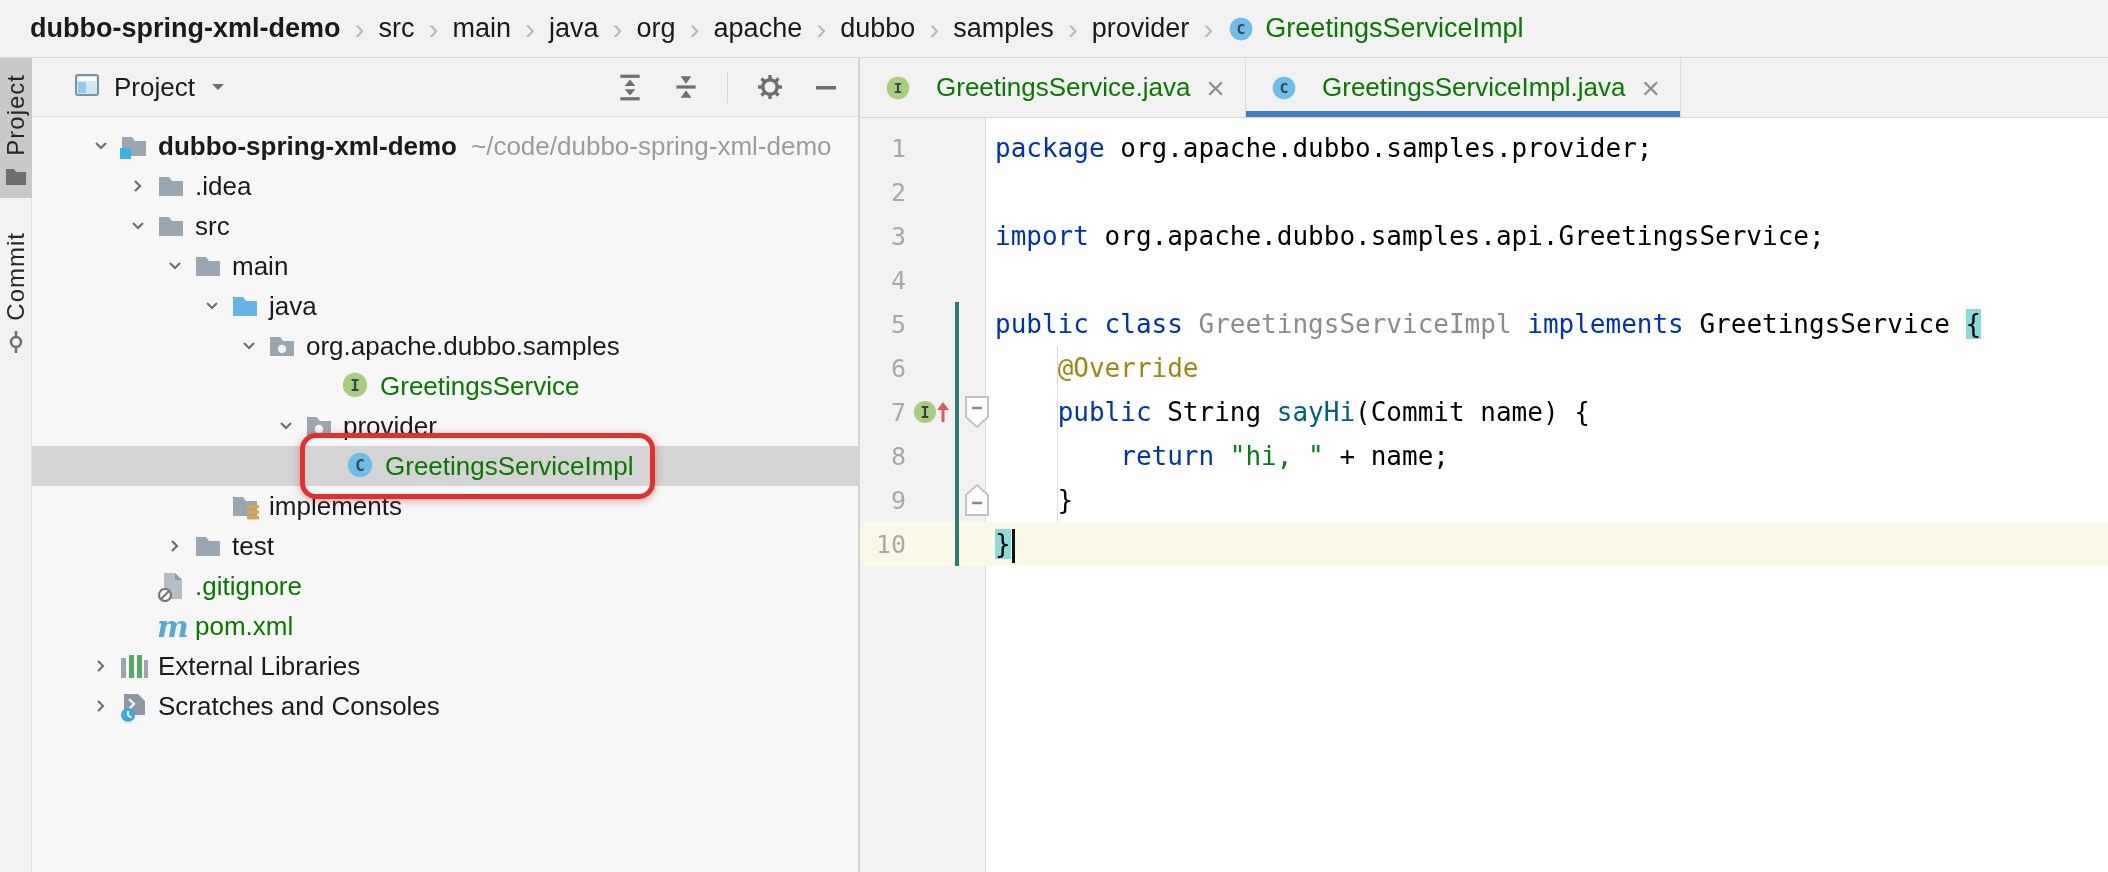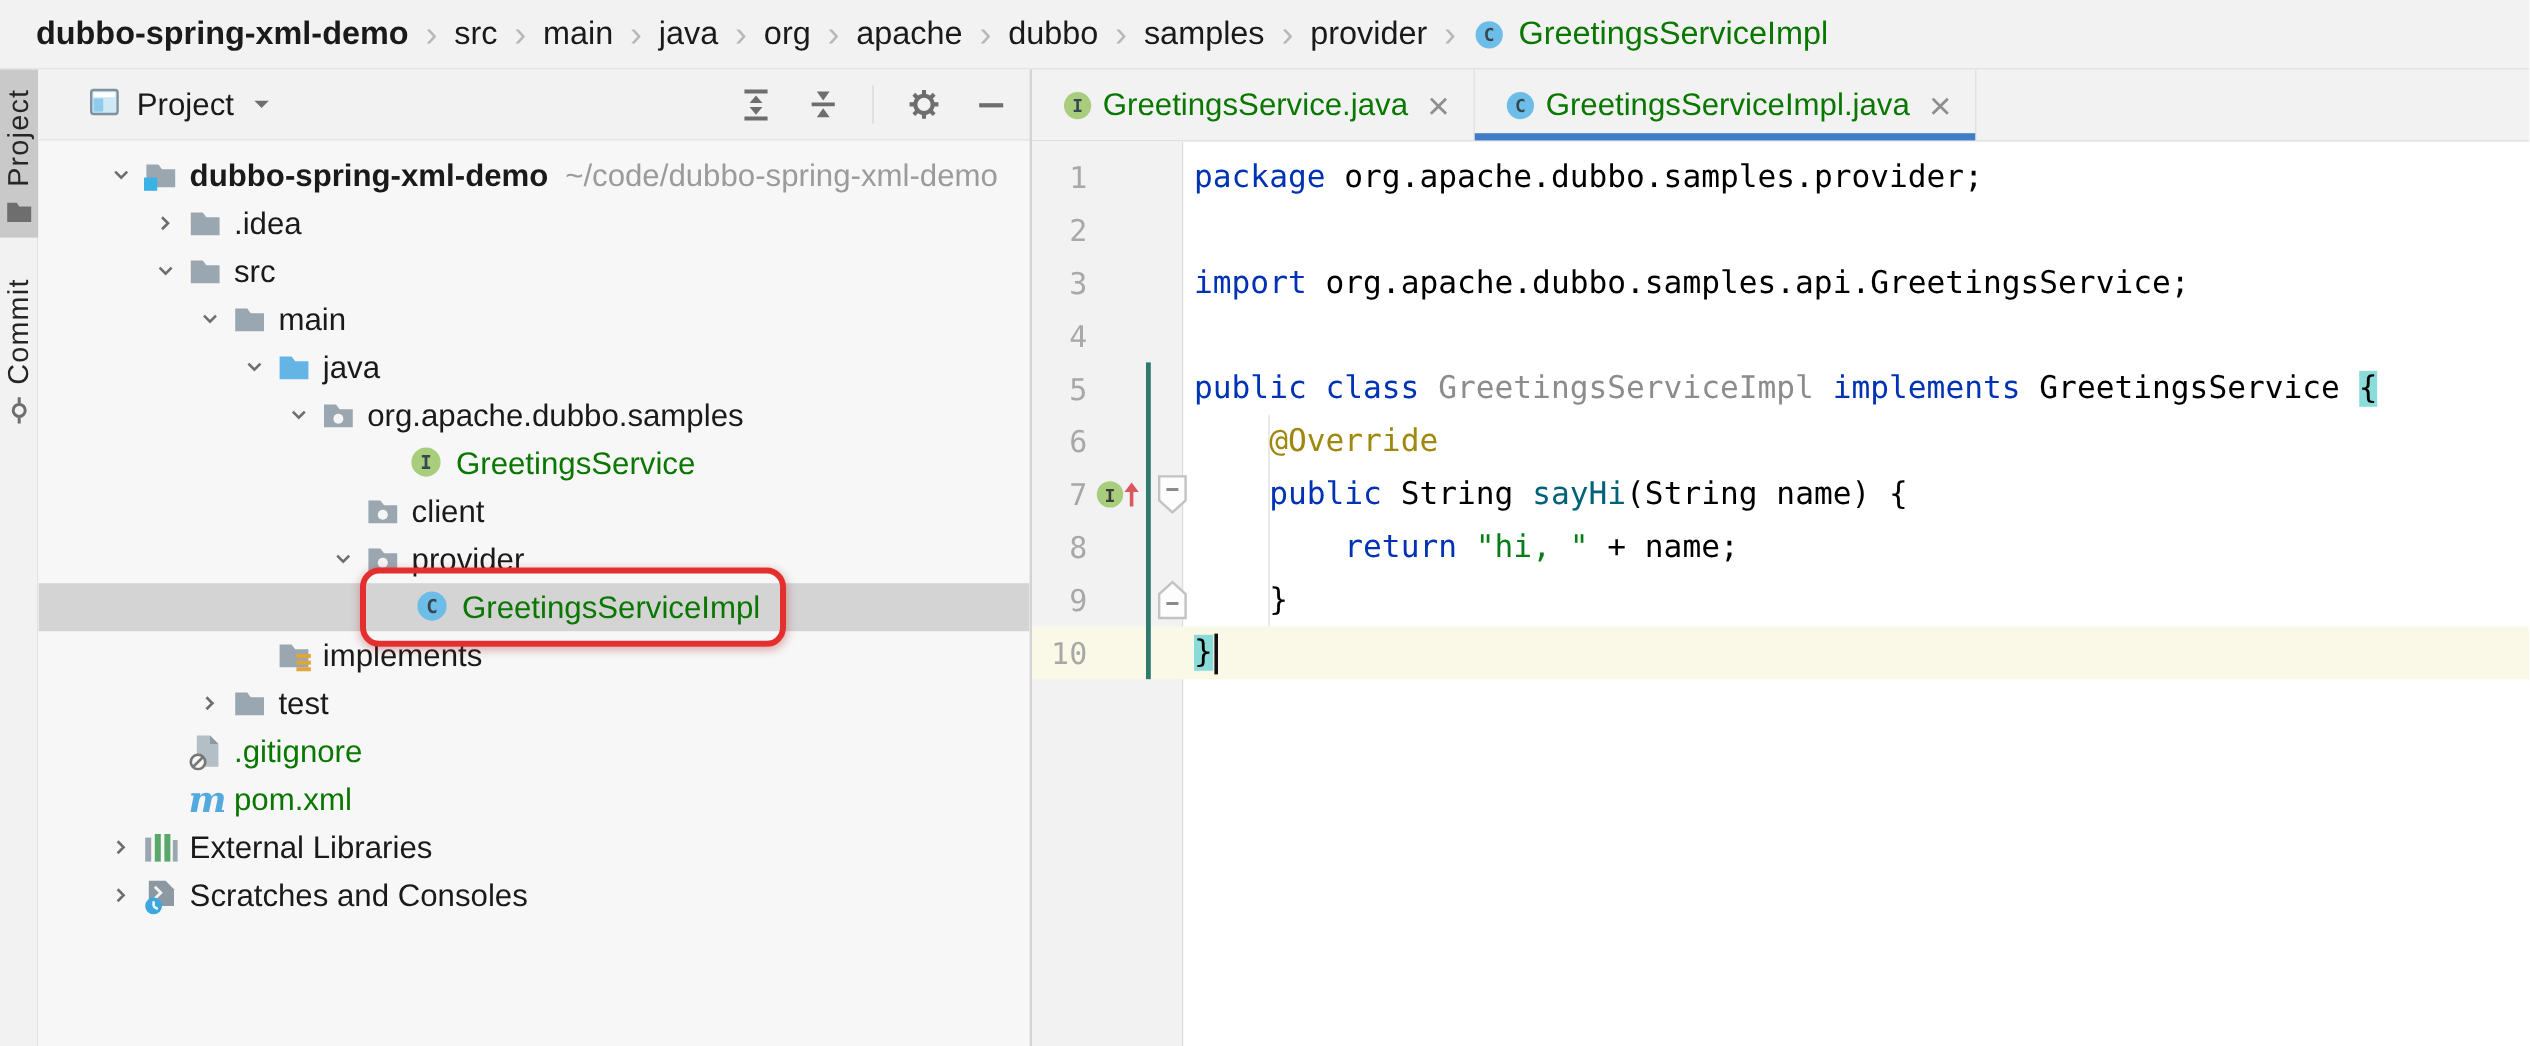--- a/index.html
+++ b/index.html
@@ -50,21 +50,21 @@
   .tree-label.added{color:var(--added);}
   .tree-suffix{font-size:26px;color:#9b9b9b;margin-left:14px;white-space:nowrap;}
 
   
   .editor-area{position:absolute;left:858px;top:58px;width:1250px;height:814px;
     border-left:2px solid #d4d4d4;box-sizing:border-box;display:flex;flex-direction:column;}
   .tab-bar{height:60px;background:#f2f2f2;border-bottom:1px solid #d6d6d6;
     display:flex;align-items:stretch;flex:none;box-sizing:border-box;}
   .tab{position:relative;display:flex;align-items:center;padding:0 20px 0 24px;
     border-right:1px solid #dcdcdc;cursor:default;}
-  .tab-label{font-size:26px;color:var(--added);margin-left:7px;white-space:nowrap;}
+  .tab-label{font-size:26px;color:var(--added);margin-left:24px;white-space:nowrap;}
   .tab-close{font-size:32px;color:#8f8f8f;margin-left:16px;line-height:1;}
   .tab.active::after{content:"";position:absolute;left:0;right:0;bottom:0;height:6px;background:var(--accent);}
 
   .editor{flex:1;position:relative;background:#ffffff;overflow:hidden;}
   .gutter-bg{position:absolute;left:0;top:0;bottom:0;width:125px;background:#f2f2f2;z-index:0;}
   .gutter-border{position:absolute;left:125px;top:0;bottom:0;width:1px;background:#dadada;z-index:0;}
   .caret-band{position:absolute;left:0;right:0;top:404px;height:44px;background:var(--caretline);z-index:1;}
   .gutter-rows{position:absolute;left:0;top:0;width:125px;padding-top:8px;z-index:2;}
   .g-row{height:44px;display:flex;align-items:center;}
   .g-num{width:46px;text-align:right;font-family:"DejaVu Sans Mono",monospace;
@@ -313,32 +313,20 @@
               <svg width="30" height="30" viewBox="0 0 32 32">
                 <circle cx="16" cy="16" r="13" fill="#a8ce7d"></circle>
                 <text x="16" y="22" text-anchor="middle" font-family="DejaVu Sans Mono,monospace" font-weight="bold" font-size="17" fill="#37474F">I</text>
               </svg>
             </span>
             <span class="tree-label added">GreetingsService</span>
           </div>
         </div>
         <div class="tree-row" style="padding-left: 237px;">
           <div class="row-inner">
-            <span class="chev-slot"></span>
-            <span class="tree-ico">
-              <svg width="32" height="32" viewBox="0 0 32 32">
-                <path d="M4 7h10l3 4h11v15H4z" fill="#9aa7b0"></path>
-                <circle cx="16" cy="19" r="4.2" fill="#f5f5f5"></circle>
-              </svg>
-            </span>
-            <span class="tree-label">client</span>
-          </div>
-        </div>
-        <div class="tree-row" style="padding-left: 237px;">
-          <div class="row-inner">
             <span class="chev-slot">
               <svg width="24" height="24" viewBox="0 0 24 24">
                 <polyline points="7,9 12,14 17,9" fill="none" stroke="#6e6e6e" stroke-width="2.2"></polyline>
               </svg>
             </span>
             <span class="tree-ico">
               <svg width="32" height="32" viewBox="0 0 32 32">
                 <path d="M4 7h10l3 4h11v15H4z" fill="#9aa7b0"></path>
                 <circle cx="16" cy="19" r="4.2" fill="#f5f5f5"></circle>
               </svg>
@@ -542,20 +530,20 @@
             <line x1="10" y1="20" x2="20" y2="20" stroke="#8a8a8a" stroke-width="2.5"></line>
           </svg>
       </div>
       <div class="code" id="code">
           <div class="code-line"><span class="tk-kw">package</span><span class="tk-pl"> org.apache.dubbo.samples.provider;</span></div>
           <div class="code-line"></div>
           <div class="code-line"><span class="tk-kw">import</span><span class="tk-pl"> org.apache.dubbo.samples.api.GreetingsService;</span></div>
           <div class="code-line"></div>
           <div class="code-line"><span class="tk-kw">public class</span><span class="tk-cls"> GreetingsServiceImpl</span><span class="tk-pl"> </span><span class="tk-kw">implements</span><span class="tk-pl"> GreetingsService </span><span class="tk-hl">{</span></div>
           <div class="code-line"><span class="tk-pl">    </span><span class="tk-ann">@Override</span></div>
-          <div class="code-line"><span class="tk-pl">    </span><span class="tk-kw">public</span><span class="tk-pl"> String </span><span class="tk-mth">sayHi</span><span class="tk-pl">(String name) {</span></div>
+          <div class="code-line"><span class="tk-pl">    </span><span class="tk-kw">public</span><span class="tk-pl"> String </span><span class="tk-mth">sayHi</span><span class="tk-pl">(Commit name) {</span></div>
           <div class="code-line"><span class="tk-pl">        </span><span class="tk-kw">return</span><span class="tk-pl"> </span><span class="tk-str">"hi, "</span><span class="tk-pl"> + name;</span></div>
           <div class="code-line"><span class="tk-pl">    }</span></div>
           <div class="code-line"><span class="tk-hl">}</span><span class="caret"></span></div>
         </div>
     </div>
   </div>
 </div>
 
 </body></html>

